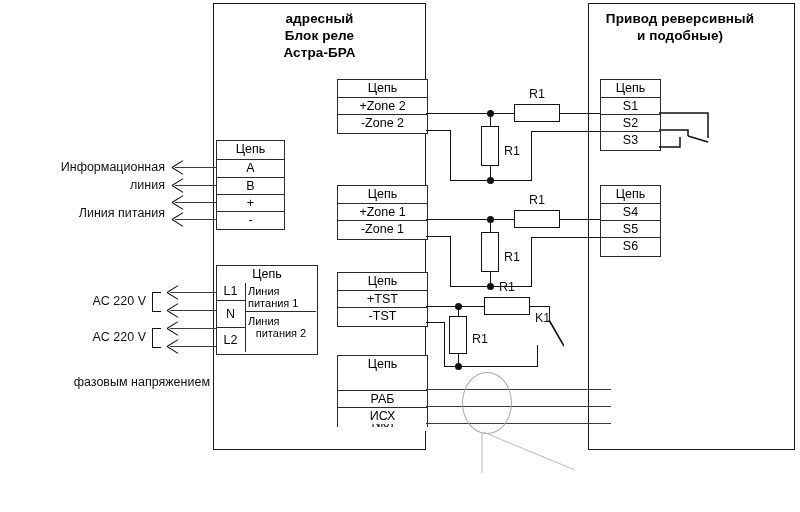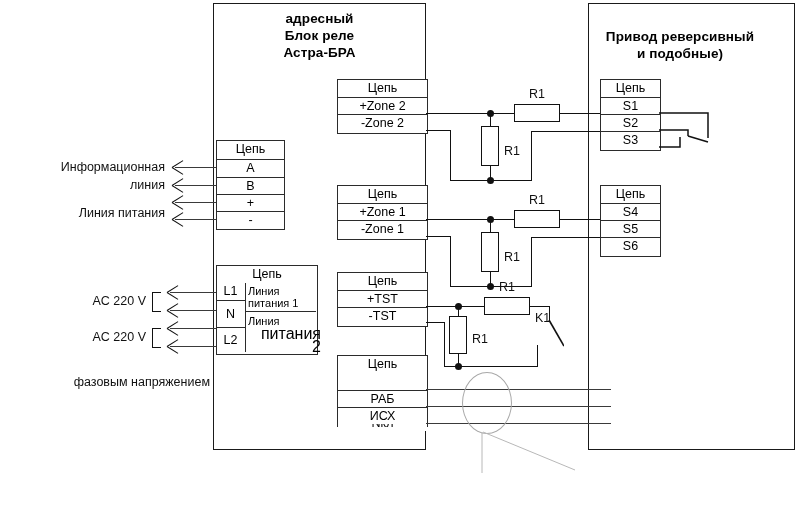--- a/index.html
+++ b/index.html
@@ -58,21 +58,21 @@
 <div class="root">
 
   <div class="abs panel" style="left:213px;top:3px;width:213px;height:447px;"></div>
   <div class="panel-title" style="left:213px;top:10px;width:213px;">
     <div>адресный</div>
     <div>Блок реле</div>
     <div>Астра-БРА</div>
   </div>
 
   <div class="abs panel" style="left:588px;top:3px;width:207px;height:447px;"></div>
-  <div class="panel-title" style="left:588px;top:28px;width:184px;">
+  <div class="panel-title" style="left:588px;top:10px;width:184px;">
     <div>Привод реверсивный</div>
     <div>и подобные)</div>
   </div>
 
   <div class="tbl" style="left:216px;top:140px;width:67px;height:88px;">
     <div class="trow first" style="top:0px;height:18px;">Цепь</div>
     <div class="trow" style="top:18px;height:18px;">A</div>
     <div class="trow" style="top:36px;height:17px;">B</div>
     <div class="trow" style="top:53px;height:17px;">+</div>
     <div class="trow" style="top:70px;height:17px;">-</div>
@@ -95,21 +95,21 @@
   </div>
 
   <div class="cellbox" style="left:216px;top:283px;width:30px;height:18px;border-bottom:1.4px solid #2b2b2b;border-right:1.4px solid #2b2b2b;">L1</div>
   <div class="cellbox" style="left:216px;top:301px;width:30px;height:27px;border-bottom:1.4px solid #2b2b2b;border-right:1.4px solid #2b2b2b;line-height:27px;">N</div>
   <div class="cellbox" style="left:216px;top:328px;width:30px;height:24px;border-right:1.4px solid #2b2b2b;line-height:24px;">L2</div>
 
   <div class="cellbox" style="left:248px;top:285px;width:66px;font-size:11px;line-height:13px;text-align:left;">Линия</div>
   <div class="cellbox" style="left:248px;top:297px;width:66px;font-size:11px;line-height:13px;text-align:left;">питания 1</div>
   <div class="abs" style="left:246px;top:311px;width:70px;border-top:1.4px solid #2b2b2b;"></div>
   <div class="cellbox" style="left:248px;top:315px;width:66px;font-size:11px;line-height:13px;text-align:left;">Линия</div>
-  <div class="cellbox" style="left:255px;top:327px;width:66px;font-size:16px;line-height:13px;text-align:right;">питания 2</div>
+  <div class="cellbox" style="left:248px;top:327px;width:66px;font-size:11px;line-height:13px;text-align:center;">питания 2</div>
 
   <div class="h" style="left:170px;top:292px;width:46px;"></div>
   <div class="h" style="left:170px;top:310px;width:46px;"></div>
   <div class="h" style="left:170px;top:328px;width:46px;"></div>
   <div class="h" style="left:170px;top:346px;width:46px;"></div>
   <div class="arrowL" style="left:167px;top:286px;"></div>
   <div class="arrowL" style="left:167px;top:304px;"></div>
   <div class="arrowL" style="left:167px;top:322px;"></div>
   <div class="arrowL" style="left:167px;top:340px;"></div>
 

